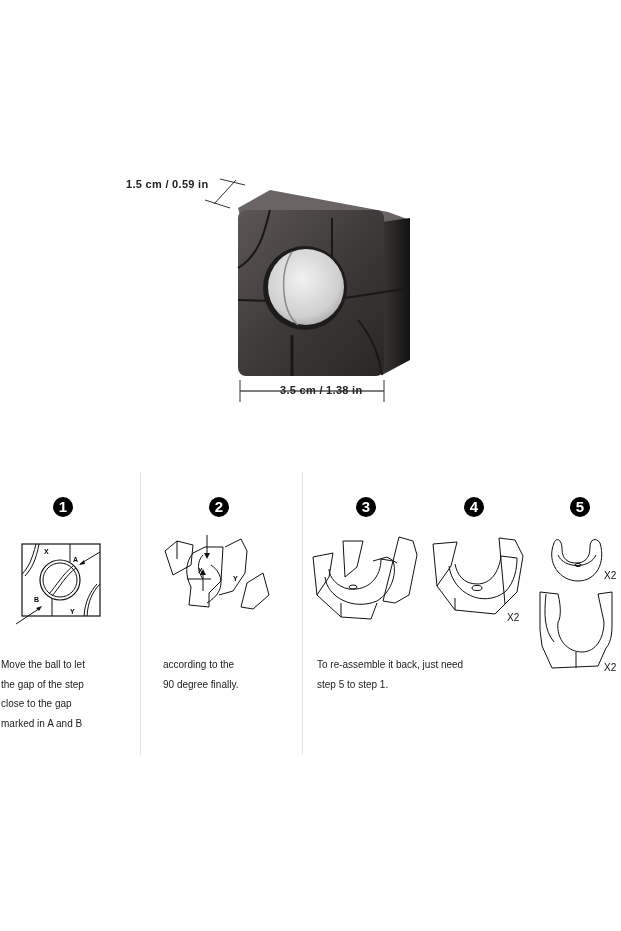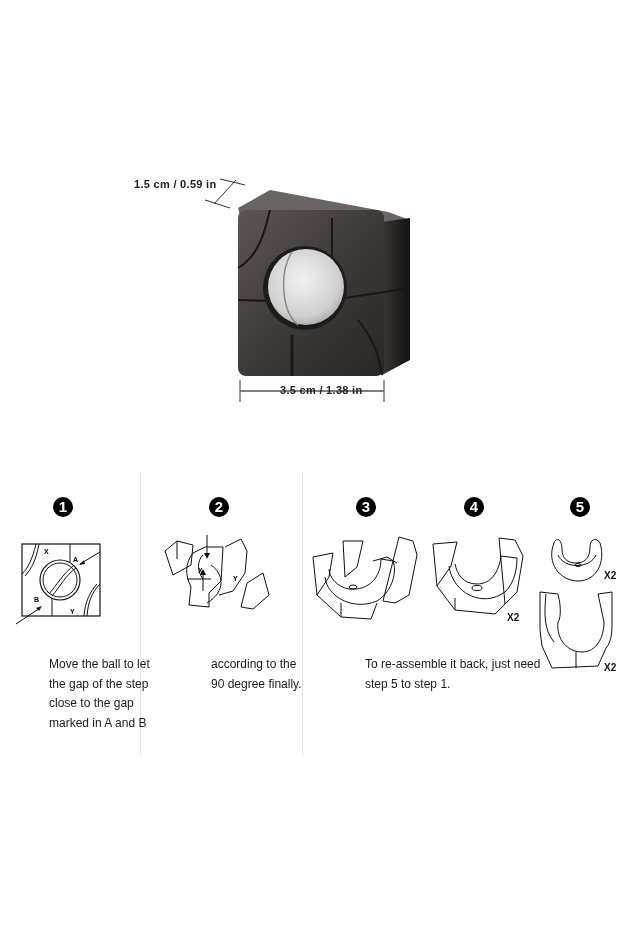--- a/index.html
+++ b/index.html
@@ -3,22 +3,22 @@
   <meta charset="utf-8">
   <style>
     html, body { margin: 0; padding: 0; background: #ffffff; }
     body { width: 621px; height: 931px; position: relative; overflow: hidden;
            font-family: "Liberation Sans", sans-serif; color: #1a1a1a; }
     .abs { position: absolute; }
     .dim-label { font-weight: bold; font-size: 11px; letter-spacing: 0.3px; color: #222; white-space: nowrap; }
     .divider { width: 1px; background: #e4e4e4; }
     .step-badge { width: 20px; height: 20px; border-radius: 50%; background: #000; color: #fff;
                   font-weight: bold; font-size: 15px; line-height: 20px; text-align: center; }
-    .step-text { font-size: 12px; line-height: 19.5px; color: #1a1a1a; padding-left: 48px; }
-    .x2 { font-weight: bold; font-size: 10px; color: #111; }
+    .step-text { font-size: 10px; line-height: 19.5px; color: #1a1a1a; }
+    .x2 { font-weight: normal; font-size: 10px; color: #111; }
     svg { overflow: visible; }
   </style>
 </head>
 <body>
 
 <div class="abs" style="left:120px;top:160px;width:300px;height:260px;">
   <svg width="300" height="260" viewBox="0 0 300 260">
     <defs>
       <linearGradient id="metal" x1="0" y1="0" x2="1" y2="1">
         <stop offset="0" stop-color="#5c5656"></stop>
@@ -55,21 +55,21 @@
 
     <line x1="94" y1="44" x2="116" y2="20" stroke="#333" stroke-width="1"></line>
     <line x1="100" y1="19" x2="125" y2="25" stroke="#333" stroke-width="1"></line>
     <line x1="85" y1="40" x2="110" y2="48" stroke="#333" stroke-width="1"></line>
 
     <line x1="120" y1="220" x2="120" y2="242" stroke="#333" stroke-width="1"></line>
     <line x1="264" y1="220" x2="264" y2="242" stroke="#333" stroke-width="1"></line>
     <line x1="120" y1="231" x2="264" y2="231" stroke="#555" stroke-width="1.5"></line>
   </svg>
 </div>
-<div class="abs dim-label" style="left:134px;top:178px;">1.5 cm / 0.59 in</div>
+<div class="abs dim-label" style="left:126px;top:178px;">1.5 cm / 0.59 in</div>
 <div class="abs dim-label" style="left:280px;top:384px;">3.5 cm / 1.38 in</div>
 
 <div class="abs divider" style="left:140px;top:472px;height:283px;"></div>
 <div class="abs divider" style="left:302px;top:472px;height:283px;"></div>
 
 <div class="abs step-badge" style="left:53px;top:497px;">1</div>
 <div class="abs" style="left:14px;top:540px;width:92px;height:84px;">
   <svg width="92" height="84" viewBox="0 0 92 84">
     <rect x="8" y="4" width="78" height="72" fill="none" stroke="#111" stroke-width="1.2"></rect>
     <path d="M22,4 C18,20 14,28 8,34" stroke="#111" fill="none"></path>

